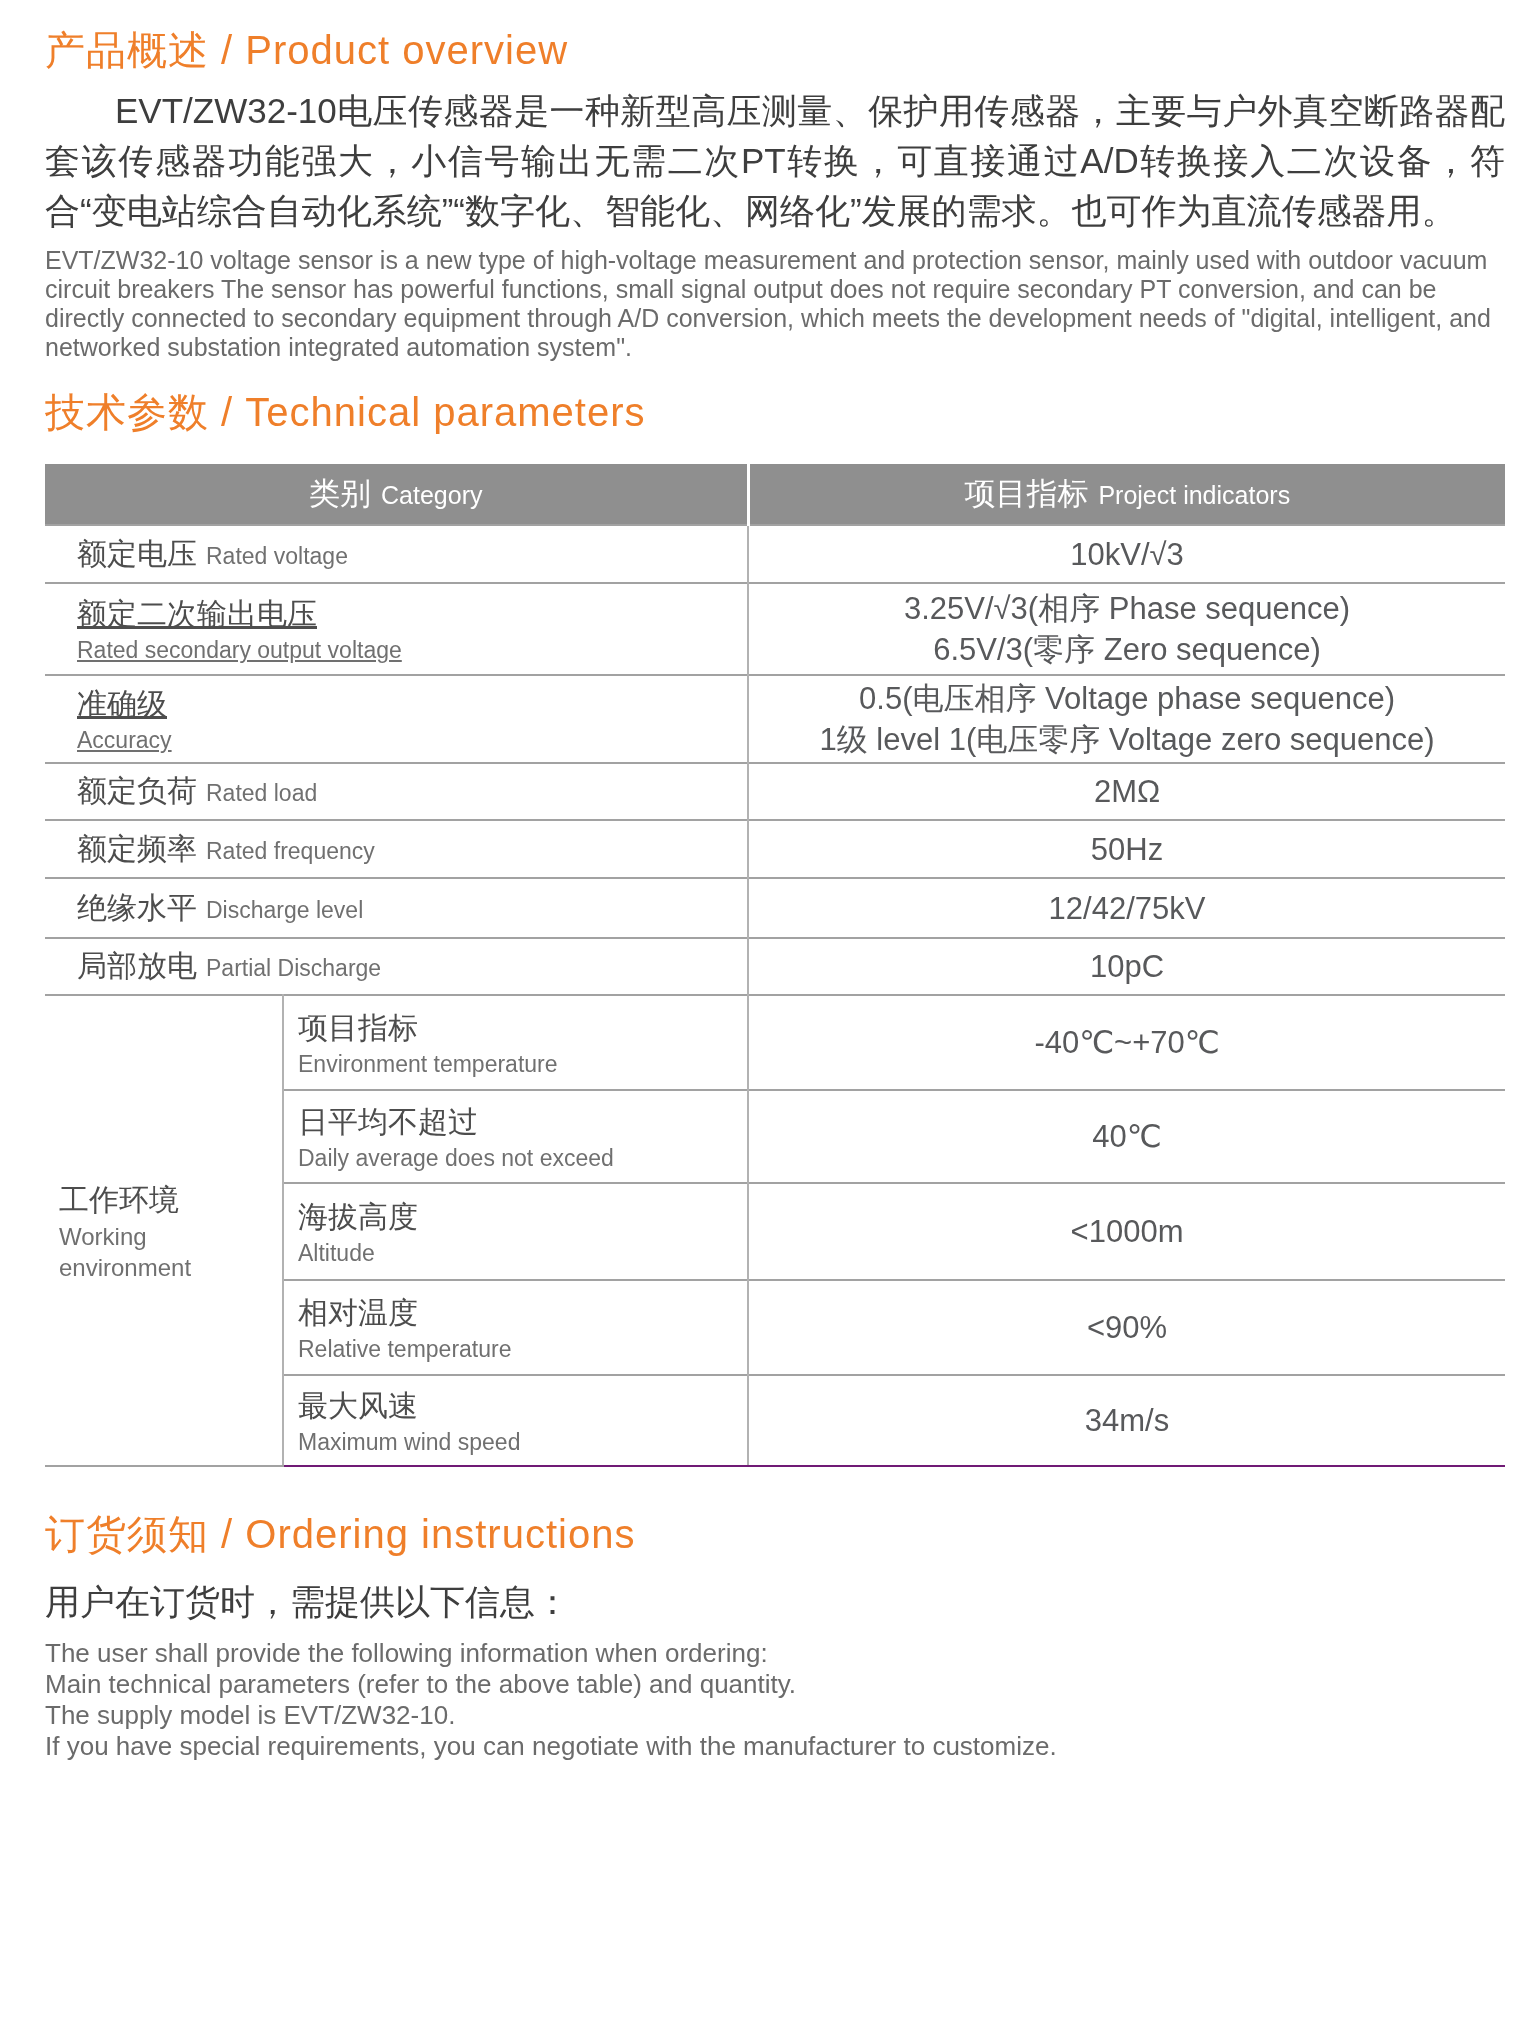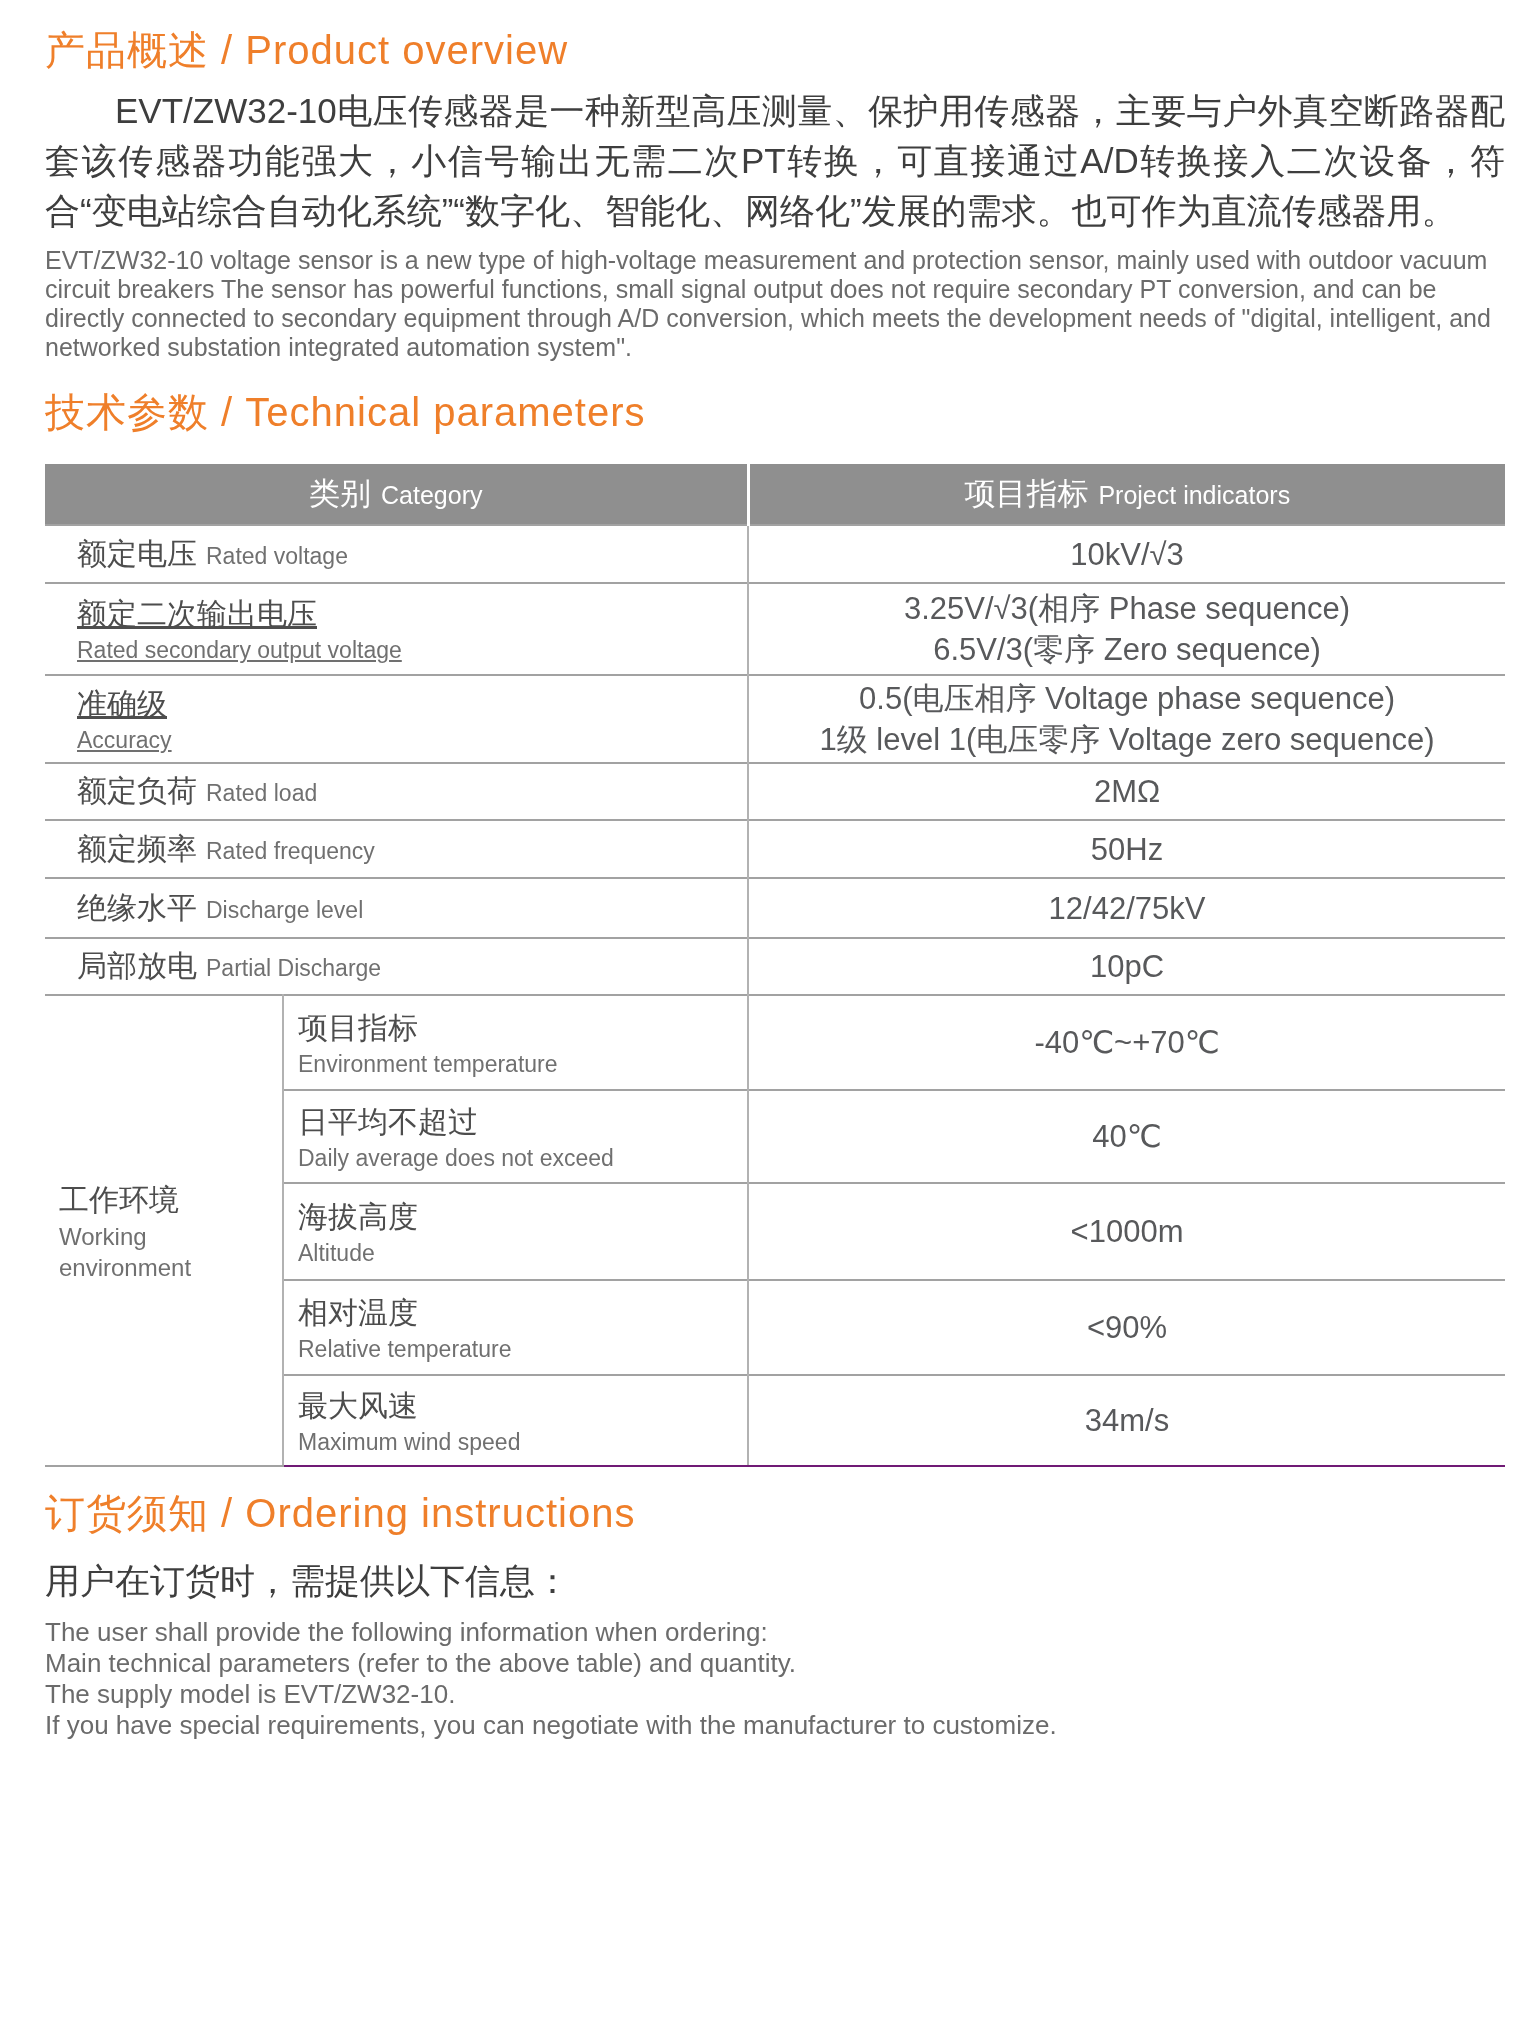--- a/index.html
+++ b/index.html
@@ -29,21 +29,21 @@
     text-indent:70px;
   }
   .en-para{
     margin-top:10px;
     width:1462px;
     font-size:25px;
     line-height:29px;
     color:#6b6b6b;
   }
   .mt26{margin-top:26px;}
-  .mt36{margin-top:22px;}
+  .mt36{margin-top:43px;}
 
   
   table.params{
     width:1460px;
     border-collapse:collapse;
     table-layout:fixed;
     margin-top:28px;
   }
   .params col.c1{width:238px;}
   .params col.c2{width:465px;}

